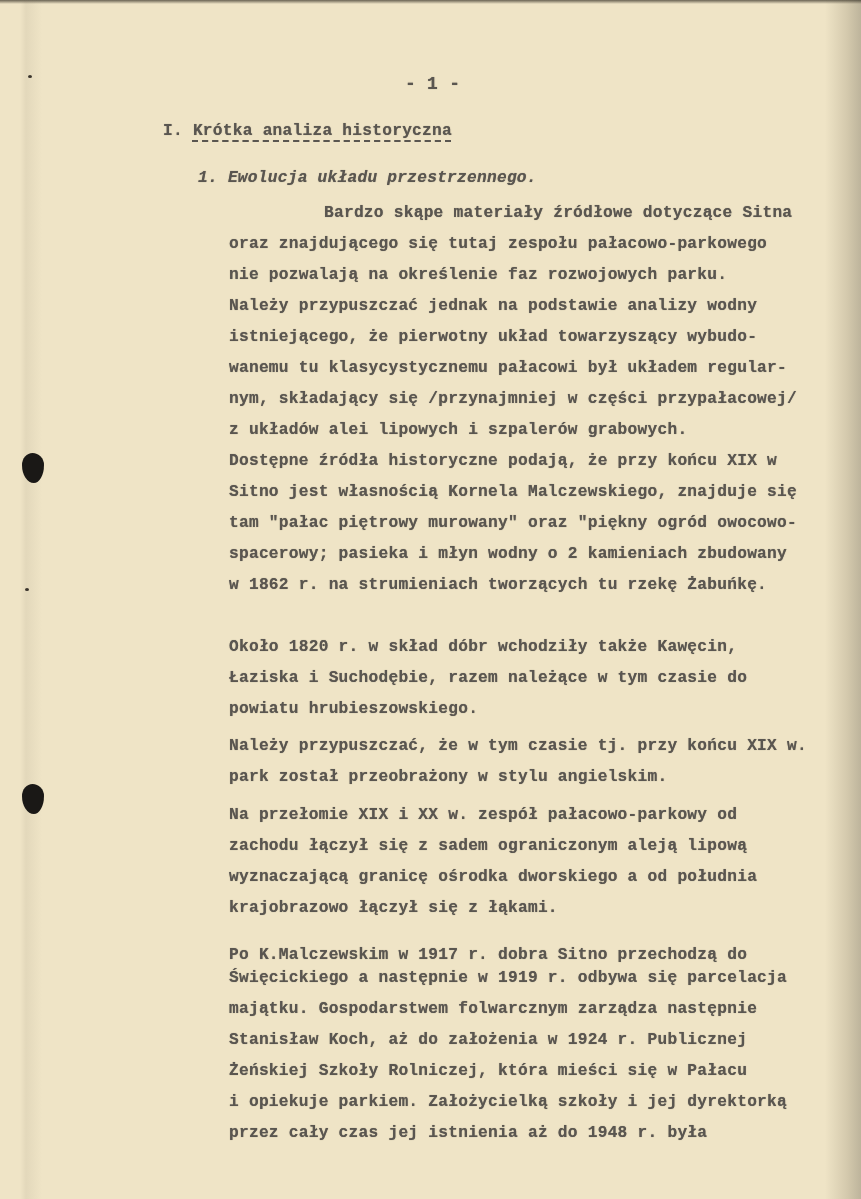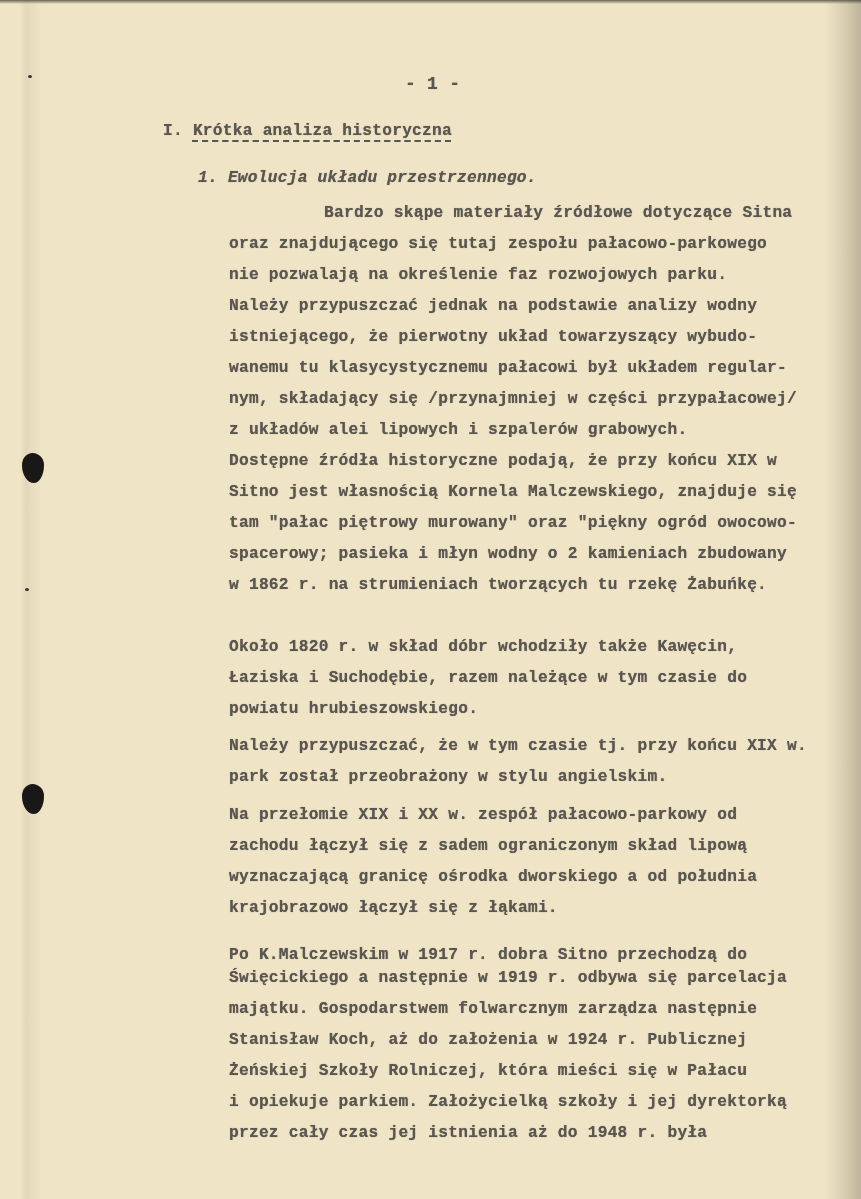--- a/index.html
+++ b/index.html
@@ -66,21 +66,21 @@
   <div class="txt body" style="top:545px">spacerowy; pasieka i młyn wodny o 2 kamieniach zbudowany</div>
   <div class="txt body" style="top:576px">w 1862 r. na strumieniach tworzących tu rzekę Żabuńkę.</div>
   <div class="txt body" style="top:638px">Około 1820 r. w skład dóbr wchodziły także Kawęcin,</div>
   <div class="txt body" style="top:700px">powiatu hrubieszowskiego.</div>
   <div class="txt body" style="top:669px">Łaziska i Suchodębie, razem należące w tym czasie do</div>
 
   <div class="txt body" style="top:737px">Należy przypuszczać, że w tym czasie tj. przy końcu XIX w.</div>
   <div class="txt body" style="top:768px">park został przeobrażony w stylu angielskim.</div>
 
   <div class="txt body" style="top:806px">Na przełomie XIX i XX w. zespół pałacowo-parkowy od</div>
-  <div class="txt body" style="top:837px">zachodu łączył się z sadem ograniczonym skład lipową</div>
+  <div class="txt body" style="top:837px">zachodu łączył się z sadem ograniczonym aleją lipową</div>
   <div class="txt body" style="top:868px">wyznaczającą granicę ośrodka dworskiego a od południa</div>
   <div class="txt body" style="top:899px">krajobrazowo łączył się z łąkami.</div>
 
   <div class="txt body" style="top:946px">Po K.Malczewskim w 1917 r. dobra Sitno przechodzą do</div>
   <div class="txt body" style="top:969px">Święcickiego a następnie w 1919 r. odbywa się parcelacja</div>
   <div class="txt body" style="top:1000px">majątku. Gospodarstwem folwarcznym zarządza następnie</div>
   <div class="txt body" style="top:1031px">Stanisław Koch, aż do założenia w 1924 r. Publicznej</div>
   <div class="txt body" style="top:1062px">Żeńskiej Szkoły Rolniczej, która mieści się w Pałacu</div>
   <div class="txt body" style="top:1093px">i opiekuje parkiem. Założycielką szkoły i jej dyrektorką</div>
   <div class="txt body" style="top:1124px">przez cały czas jej istnienia aż do 1948 r. była</div>

